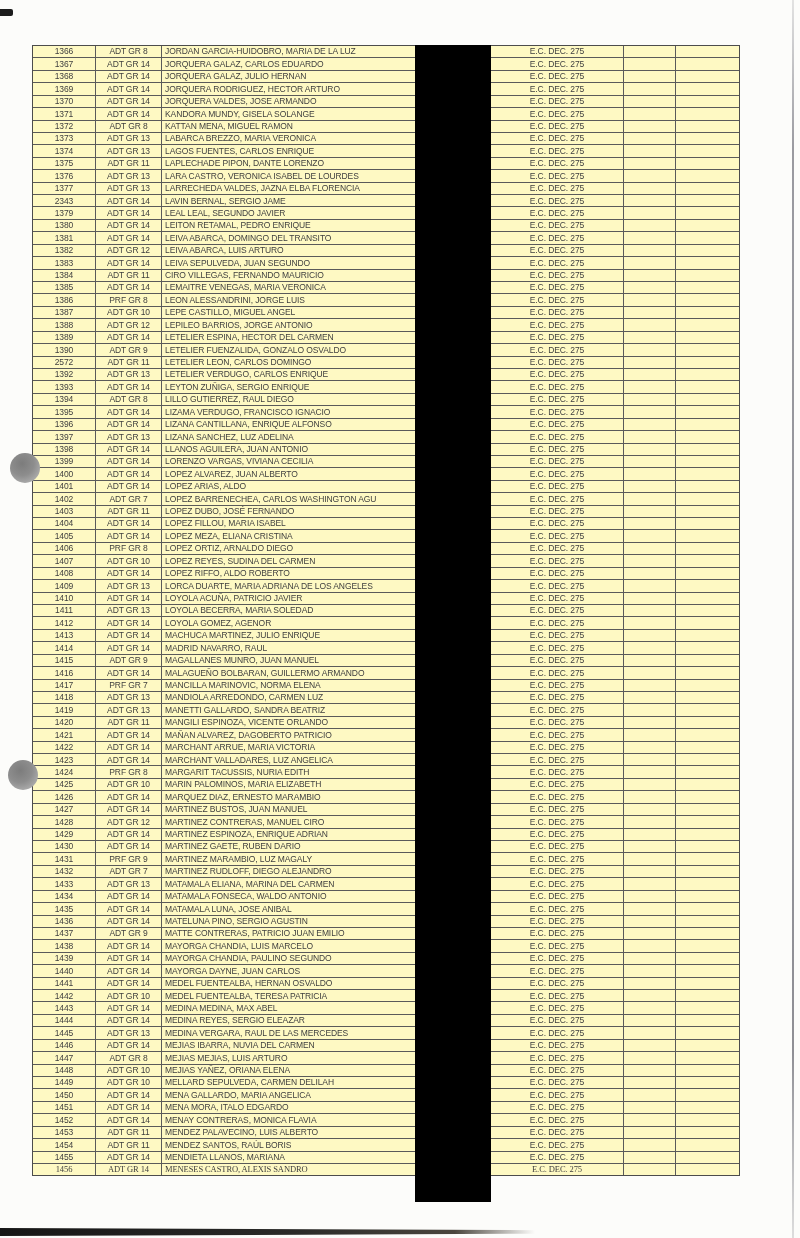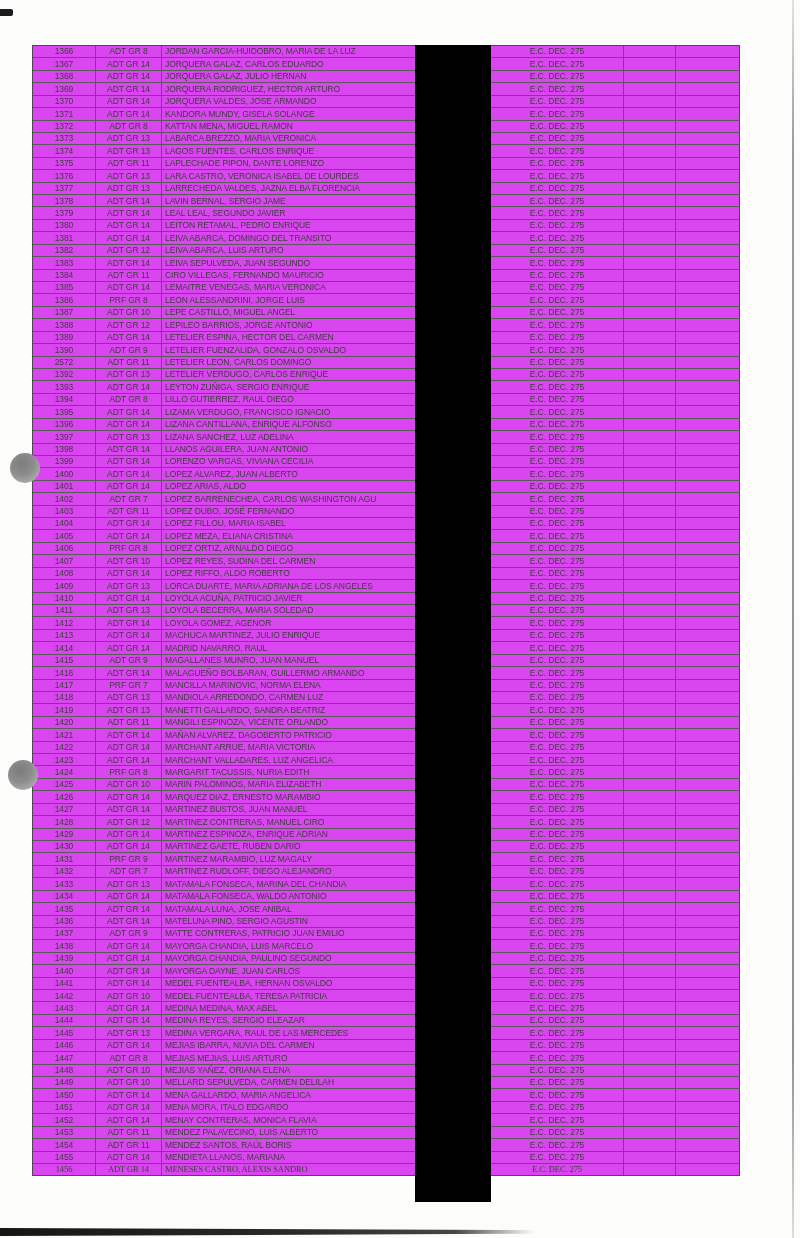--- a/index.html
+++ b/index.html
@@ -8,21 +8,21 @@
     background:#fcfcfa;
     font-family:"Liberation Sans", sans-serif;
   }
   .page{position:absolute;inset:0;}
   
   .scan-table{
     position:absolute;left:32px;top:45px;width:708px;height:1131px;
     display:flex;flex-direction:column;
     border:1.4px solid #4c4c4c;
     box-sizing:border-box;
-    background:#d946ef;
+    background:#fef9c3;
   }
   .t-row{
     flex:1 1 0;min-height:0;display:flex;
     border-bottom:1px solid #5a5a5a;
   }
   .t-row:last-child{border-bottom:none;font-family:Liberation Serif, serif;}
   .cell{
     box-sizing:border-box;height:100%;
     display:flex;align-items:center;
     border-right:1px solid #5a5a5a;
@@ -183,21 +183,21 @@
         <div class="cell c-num">1377</div>
         <div class="cell c-grade">ADT GR 13</div>
         <div class="cell c-name">LARRECHEDA VALDES, JAZNA ELBA FLORENCIA</div>
         <div class="cell c-redact"></div>
         <div class="cell c-value">E.C. DEC. 275</div>
         <div class="cell c-empty1"></div>
         <div class="cell c-empty2"></div>
       </div>
 
       <div class="t-row">
-        <div class="cell c-num">1378</div>
+        <div class="cell c-num">2343</div>
         <div class="cell c-grade">ADT GR 14</div>
         <div class="cell c-name">LAVIN BERNAL, SERGIO JAME</div>
         <div class="cell c-redact"></div>
         <div class="cell c-value">E.C. DEC. 275</div>
         <div class="cell c-empty1"></div>
         <div class="cell c-empty2"></div>
       </div>
 
       <div class="t-row">
         <div class="cell c-num">1379</div>
@@ -735,21 +735,21 @@
         <div class="cell c-name">MARTINEZ RUDLOFF, DIEGO ALEJANDRO</div>
         <div class="cell c-redact"></div>
         <div class="cell c-value">E.C. DEC. 275</div>
         <div class="cell c-empty1"></div>
         <div class="cell c-empty2"></div>
       </div>
 
       <div class="t-row">
         <div class="cell c-num">1433</div>
         <div class="cell c-grade">ADT GR 13</div>
-        <div class="cell c-name">MATAMALA FONSECA, MARINA DEL CHANDIA</div>
+        <div class="cell c-name">MATAMALA ELIANA, MARINA DEL CARMEN</div>
         <div class="cell c-redact"></div>
         <div class="cell c-value">E.C. DEC. 275</div>
         <div class="cell c-empty1"></div>
         <div class="cell c-empty2"></div>
       </div>
 
       <div class="t-row">
         <div class="cell c-num">1434</div>
         <div class="cell c-grade">ADT GR 14</div>
         <div class="cell c-name">MATAMALA FONSECA, WALDO ANTONIO</div>

